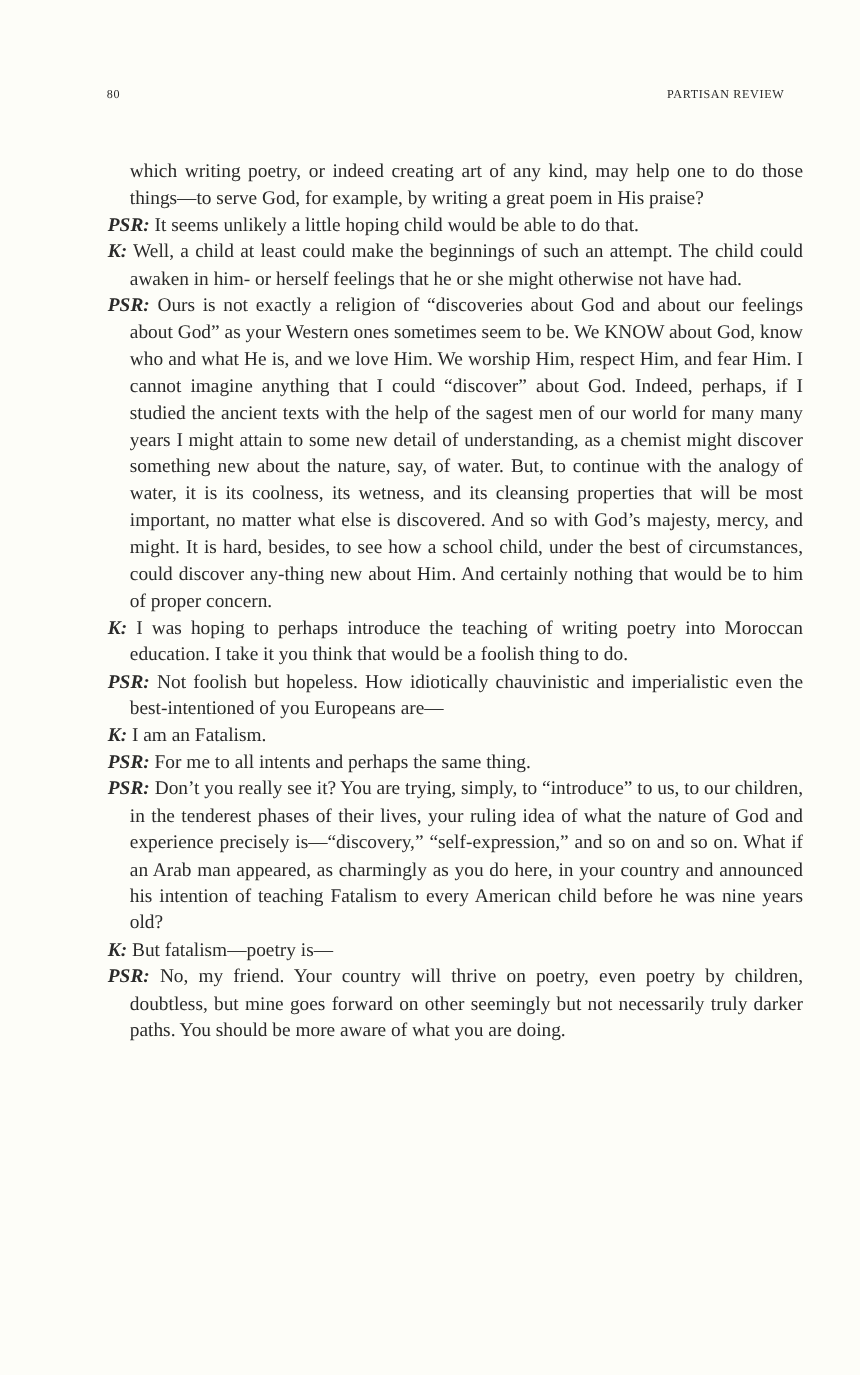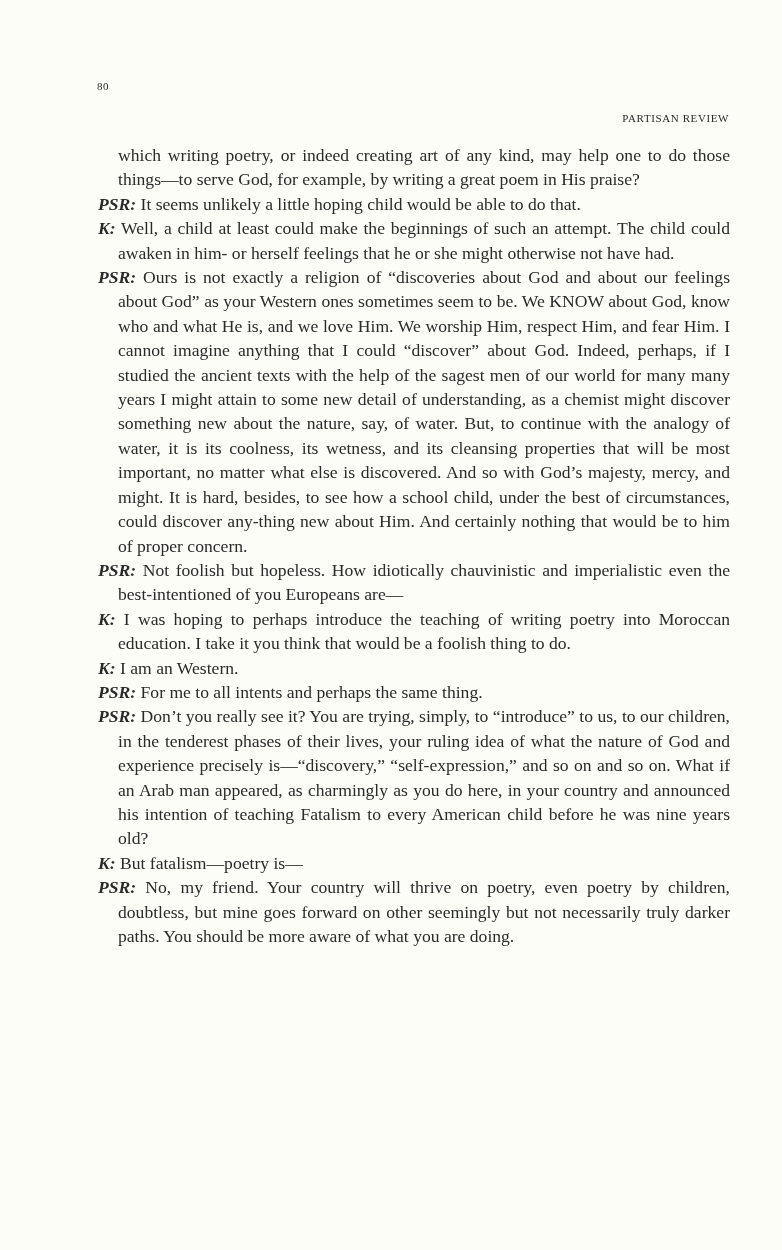--- a/index.html
+++ b/index.html
@@ -5,21 +5,21 @@
   html, body { margin: 0; padding: 0; }
   body {
     width: 782px; height: 1250px; background: #fdfdf8; position: relative; overflow: hidden;
     color: #2a2a2a;
   }
   .running-head {
     position: absolute; top: 80px; left: 97px; width: 632px; height: 20px;
     font-family: Liberation Serif, serif; font-size: 11px; letter-spacing: 0.6px;
   }
   .page-number { position: absolute; left: 0; top: 0; }
-  .journal-title { position: absolute; right: 0; top: 0; margin-top: 32px; }
+  .journal-title { position: absolute; right: 16px; top: 0; }
   .body-text {
     position: absolute; top: 126px; left: 98px; width: 632px;
     font-family: "Liberation Serif", serif; font-size: 17.6px; line-height: 24.4px;
     text-align: justify;
   }
   .para { margin: 0; text-indent: 0; }
   .para.cont { padding-left: 20px; margin-top: 17px; }
   .turn { margin: 0; padding-left: 20px; text-indent: -20px; }
   .speaker { font-style: italic; font-weight: bold; }
 </style>
@@ -30,21 +30,21 @@
   <span class="page-number">80</span>
   <span class="journal-title">PARTISAN REVIEW</span>
 </div>
 
 <div class="body-text">
   <p class="para cont">which writing poetry, or indeed creating art of any kind, may help one to do those things—to serve God, for example, by writing a great poem in His praise?</p>
   <div id="turns">
       <p class="turn"><span class="speaker">PSR:</span> <span>It seems unlikely a little hoping child would be able to do that.</span></p>
       <p class="turn"><span class="speaker">K:</span> <span>Well, a child at least could make the beginnings of such an attempt. The child could awaken in him- or herself feelings that he or she might otherwise not have had.</span></p>
       <p class="turn"><span class="speaker">PSR:</span> <span>Ours is not exactly a religion of “discoveries about God and about our feelings about God” as your Western ones sometimes seem to be. We KNOW about God, know who and what He is, and we love Him. We worship Him, respect Him, and fear Him. I cannot imagine anything that I could “discover” about God. Indeed, perhaps, if I studied the ancient texts with the help of the sagest men of our world for many many years I might attain to some new detail of understanding, as a chemist might discover something new about the nature, say, of water. But, to continue with the analogy of water, it is its coolness, its wetness, and its cleansing properties that will be most important, no matter what else is discovered. And so with God’s majesty, mercy, and might. It is hard, besides, to see how a school child, under the best of circumstances, could discover any-thing new about Him. And certainly nothing that would be to him of proper concern.</span></p>
+      <p class="turn"><span class="speaker">K:</span> <span>I was hoping to perhaps introduce the teaching of writing poetry into Moroccan education. I take it you think that would be a foolish thing to do.</span></p>
       <p class="turn"><span class="speaker">PSR:</span> <span>Not foolish but hopeless. How idiotically chauvinistic and imperialistic even the best-intentioned of you Europeans are—</span></p>
-      <p class="turn"><span class="speaker">K:</span> <span>I was hoping to perhaps introduce the teaching of writing poetry into Moroccan education. I take it you think that would be a foolish thing to do.</span></p>
-      <p class="turn"><span class="speaker">K:</span> <span>I am an Western.</span></p>
+      <p class="turn"><span class="speaker">K:</span> <span>I am an Fatalism.</span></p>
       <p class="turn"><span class="speaker">PSR:</span> <span>For me to all intents and perhaps the same thing.</span></p>
       <p class="turn"><span class="speaker">PSR:</span> <span>Don’t you really see it? You are trying, simply, to “introduce” to us, to our children, in the tenderest phases of their lives, your ruling idea of what the nature of God and experience precisely is—“discovery,” “self-expression,” and so on and so on. What if an Arab man appeared, as charmingly as you do here, in your country and announced his intention of teaching Fatalism to every American child before he was nine years old?</span></p>
       <p class="turn"><span class="speaker">K:</span> <span>But fatalism—poetry is—</span></p>
       <p class="turn"><span class="speaker">PSR:</span> <span>No, my friend. Your country will thrive on poetry, even poetry by children, doubtless, but mine goes forward on other seemingly but not necessarily truly darker paths. You should be more aware of what you are doing.</span></p>
     </div>
 </div>
 
 </body></html>

